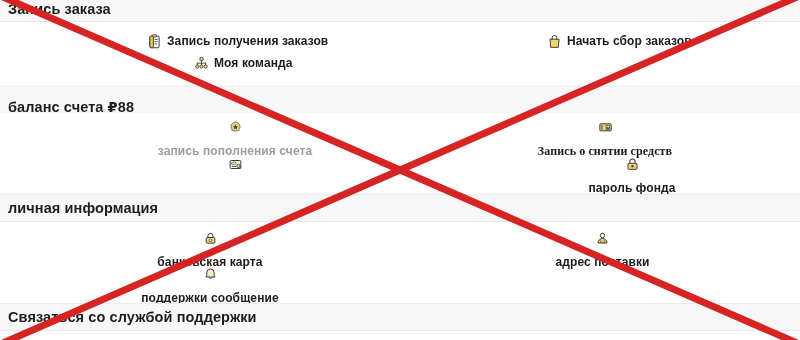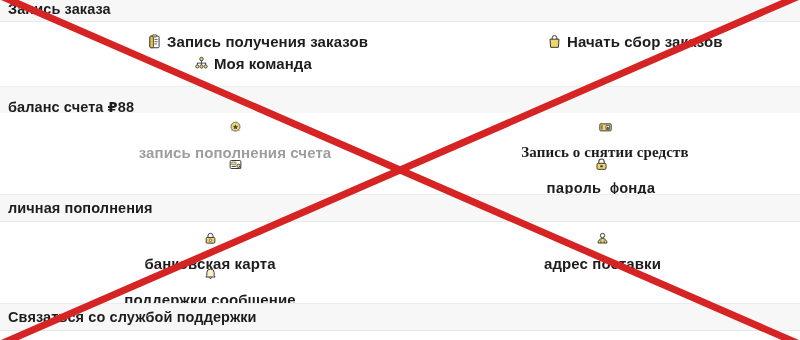--- a/index.html
+++ b/index.html
@@ -53,21 +53,21 @@
     align-items: center;
     justify-content: center;
     white-space: nowrap;
   }
   .entry.stacked {
     flex-direction: column;
     align-items: center;
     justify-content: flex-start;
   }
   .entry-label {
-    font-size: 15px;
+    font-size: 12px;
     font-weight: bold;
     color: #1d1d1d;
     letter-spacing: 0.1px;
   }
   .entry.inline .entry-label {
     margin-left: 4px;
   }
   .entry.stacked .entry-label {
     margin-top: 8px;
   }
@@ -179,33 +179,33 @@
       <svg viewBox="0 0 18 18" width="15" height="15" aria-hidden="true">
         <rect x="2.6" y="4.2" width="12.8" height="9.6" rx="1.2" fill="#ffffff" stroke="#3c3c3c" stroke-width="1.2"></rect>
         <rect x="4.4" y="6" width="5.2" height="3.4" rx="0.6" fill="#f0d66a" stroke="#6f6f6f" stroke-width="0.9"></rect>
         <line x1="4.4" y1="11.4" x2="9.6" y2="11.4" stroke="#3c3c3c" stroke-width="1"></line>
         <circle cx="12.6" cy="10.6" r="2" fill="#f0d66a" stroke="#3c3c3c" stroke-width="1"></circle>
         <line x1="14" y1="12" x2="15.4" y2="13.4" stroke="#3c3c3c" stroke-width="1.2" stroke-linecap="round"></line>
       </svg>
     </span>
   </div>
 
-  <div class="entry stacked" style="left:501px; top:155px; width:200px;font-family:Liberation Mono, monospace;">
+  <div class="entry stacked" style="left:532px; top:155px; width:200px;">
     <span class="entry-icon">
       <svg viewBox="0 0 18 18" width="15" height="15" aria-hidden="true">
         <path d="M5.8 7.6 V5.6 a3.2 3.2 0 0 1 6.4 0 V7.6" fill="none" stroke="#3c3c3c" stroke-width="1.25" stroke-linecap="round"></path>
         <rect x="3.6" y="7.6" width="10.8" height="7.2" rx="1.3" fill="#f0d66a" stroke="#3c3c3c" stroke-width="1.2"></rect>
         <rect x="7.5" y="10" width="3" height="2.4" rx="0.5" fill="#3c3c3c"></rect>
       </svg>
     </span>
     <span class="entry-label">пароль фонда</span>
   </div>
 
   <div class="section-header" style="top:194px; height:28px;">
-    <span class="section-header-title">личная пополнения</span>
+    <span class="section-header-title">личная информация</span>
   </div>
 
   <div class="section-body" style="top:222px; height:80px;">
   </div>
 
   <div class="entry stacked" style="left:110px; top:229px; width:200px;">
     <span class="entry-icon">
       <svg viewBox="0 0 18 18" width="15" height="15" aria-hidden="true">
         <path d="M5.9 7.8 V5.9 a3.1 3.1 0 0 1 6.2 0 V7.8" fill="none" stroke="#3c3c3c" stroke-width="1.2" stroke-linecap="round"></path>
         <rect x="3.8" y="7.8" width="10.4" height="6.8" rx="1.3" fill="#f0d66a" stroke="#3c3c3c" stroke-width="1.2"></rect>

